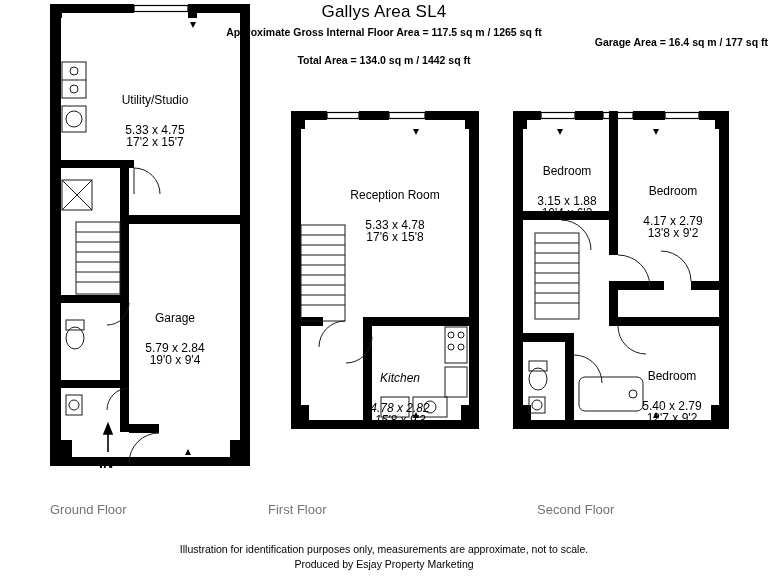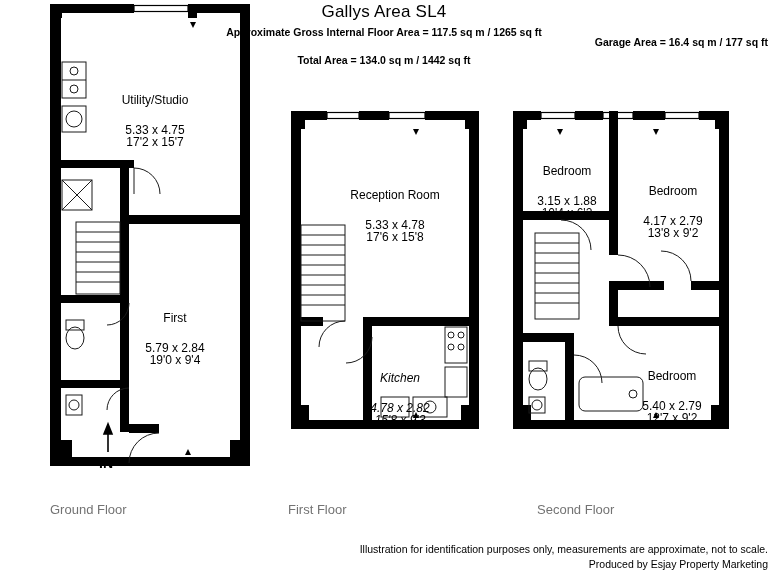--- a/index.html
+++ b/index.html
@@ -38,21 +38,21 @@
 
   .floor-label {
     position: absolute;
     font-size: 13px;
     color: #737373;
   }
   .footer {
     position: absolute;
     left: 0;
     width: 768px;
-    text-align: right;
+    text-align: center;
     font-size: 10.5px;
   }
   .footer1 { top: 543px; }
   .footer2 { top: 558px; }
 
   .plan {
     position: absolute;
   }
   .room-label {
     position: absolute;
@@ -176,21 +176,21 @@
   </svg>
 </div>
 
 <div class="room-label" style="left:93px; top:94px; width:124px;">
   <span class="nm">Utility/Studio</span>
   <span class="m">5.33 x 4.75</span>
   <span class="f">17'2 x 15'7</span>
 </div>
 
 <div class="room-label" style="left:115px; top:312px; width:120px;">
-  <span class="nm">First</span>
+  <span class="nm">Garage</span>
   <span class="m">5.79 x 2.84</span>
   <span class="f">19'0 x 9'4</span>
 </div>
 
 <div class="in-label" style="left:99px; top:455px;">IN</div>
 
 <div class="plan" style="left:285px; top:105px; width:200px; height:340px;">
   <svg width="200" height="340" viewBox="0 0 200 340">
     <g fill="#000000">
 
@@ -357,17 +357,17 @@
   <span class="f">13'8 x 9'2</span>
 </div>
 
 <div class="room-label" style="left:617px; top:370px; width:110px;">
   <span class="nm">Bedroom</span>
   <span class="m">5.40 x 2.79</span>
   <span class="f">12'7 x 9'2</span>
 </div>
 
 <div class="floor-label" style="left:50px; top:502px;">Ground Floor</div>
-<div class="floor-label" style="left:288px; top:502px;">First Floor</div>
+<div class="floor-label" style="left:268px; top:502px;">First Floor</div>
 <div class="floor-label" style="left:537px; top:502px;">Second Floor</div>
 
 <div class="footer footer1">Illustration for identification purposes only, measurements are approximate, not to scale.</div>
 <div class="footer footer2">Produced by Esjay Property Marketing</div>
 
 </body></html>

